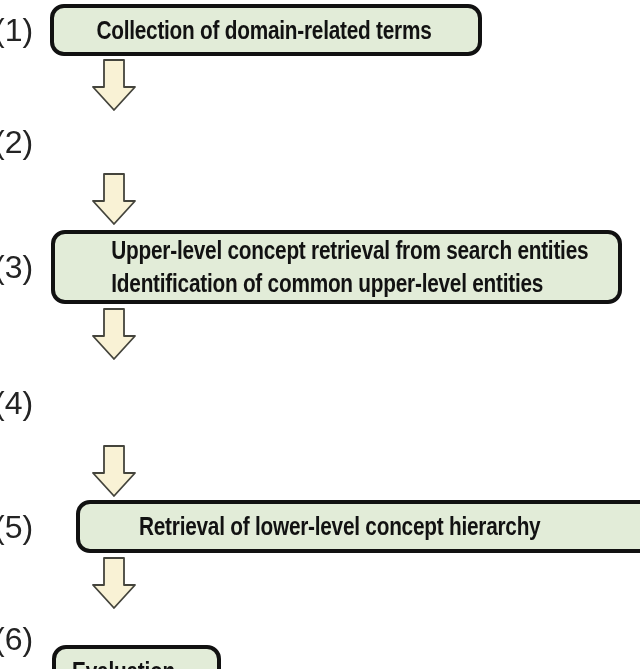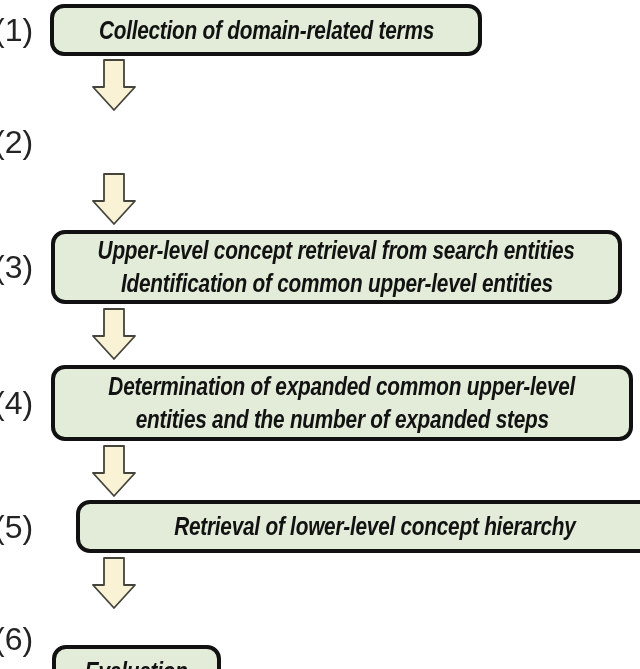--- a/index.html
+++ b/index.html
@@ -23,22 +23,20 @@
   }
   .box {
     position: absolute;
     background: var(--box-fill);
     border: 4px solid var(--box-border);
     border-radius: 14px;
     box-sizing: border-box;
     display: flex;
     flex-direction: column;
     justify-content: center;
-    align-items: center;
-    font-style: italic;
   }
   .line {
     font-family: "Liberation Sans", sans-serif;
     font-weight: bold;
     font-size: 26px;
     line-height: 33px;
     color: var(--text);
     white-space: nowrap;
     letter-spacing: -0.3px;
     transform: scaleX(0.8);
@@ -106,24 +104,20 @@
     <div class="line">Identification of common upper-level entities</div>
   </div>
 
   <div class="arrow a3">
     <svg width="44" height="52" viewBox="0 0 44 52">
       <polygon points="12,1 32,1 32,28 43,28 22,51 1,28 12,28" fill="var(--arrow-fill)" stroke="var(--arrow-stroke)" stroke-width="1.8" stroke-linejoin="round"></polygon>
     </svg>
   </div>
 
   <div class="label l4">(4)</div>
-  <div class="box b4">
-    <div class="line">Determination of expanded common upper-level</div>
-    <div class="line">entities and the number of expanded steps</div>
-  </div>
 
   <div class="arrow a4">
     <svg width="44" height="52" viewBox="0 0 44 52">
       <polygon points="12,1 32,1 32,28 43,28 22,51 1,28 12,28" fill="var(--arrow-fill)" stroke="var(--arrow-stroke)" stroke-width="1.8" stroke-linejoin="round"></polygon>
     </svg>
   </div>
 
   <div class="label l5">(5)</div>
   <div class="box b5">
     <div class="line">Retrieval of lower-level concept hierarchy</div>

